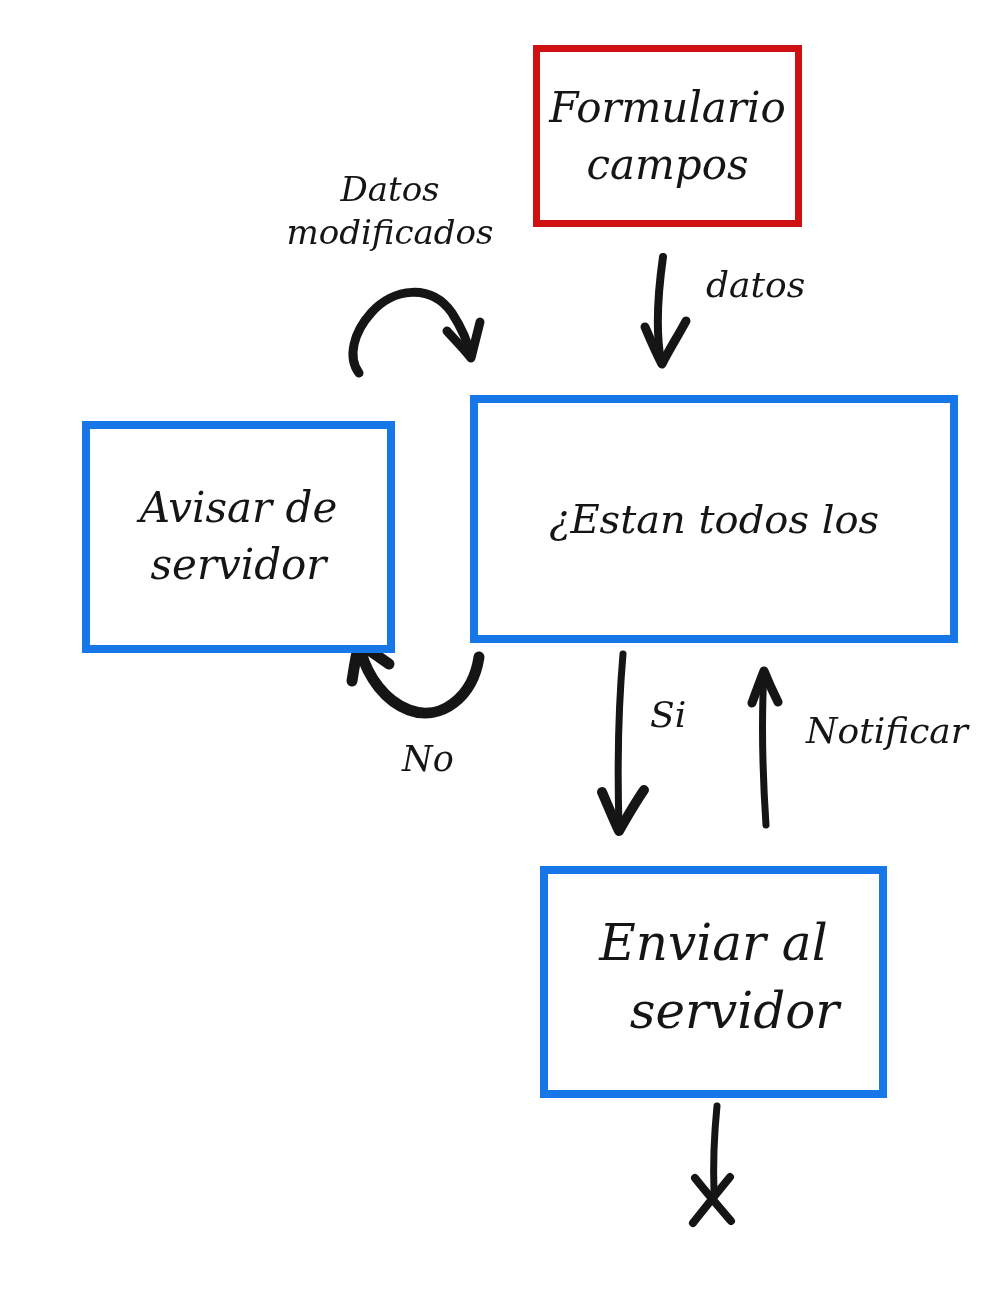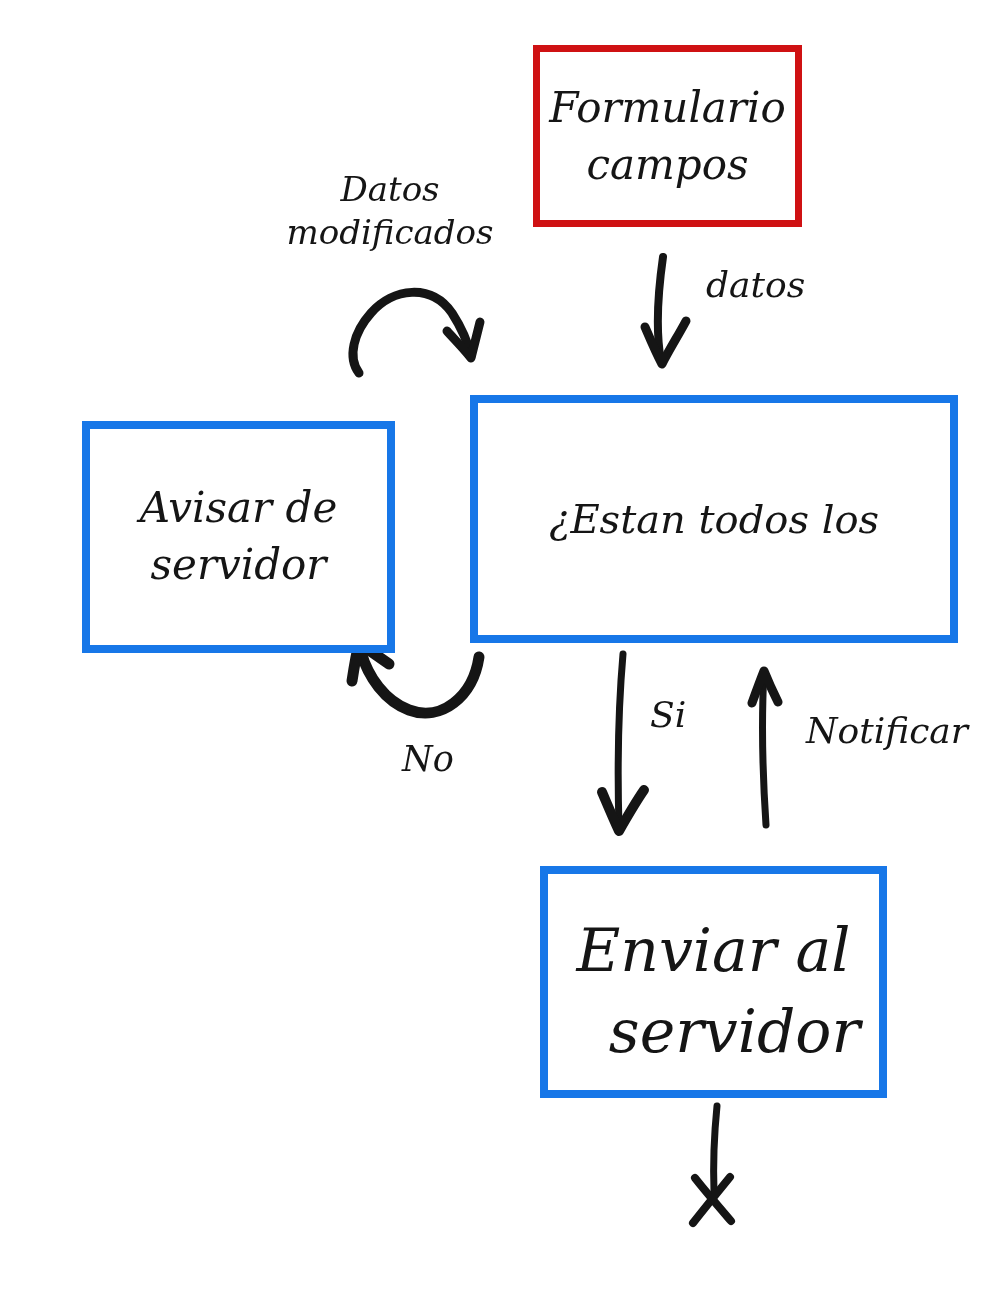--- a/index.html
+++ b/index.html
@@ -42,21 +42,21 @@
     font-size: 40px;
     margin-top: 8px;
   }
   .node-avisar {
     left: 82px; top: 421px; width: 313px; height: 232px;
     font-size: 42px;
     justify-content: center;
   }
   .node-enviar {
     left: 540px; top: 866px; width: 347px; height: 232px;
-    font-size: 60px;
+    font-size: 50px;
     justify-content: flex-start;
     padding-top: 36px;
   }
   .node-enviar .l2 { padding-left: 42px; }
 
   .edge-label {
     position: absolute;
     line-height: 1.25;
     white-space: nowrap;
   }

